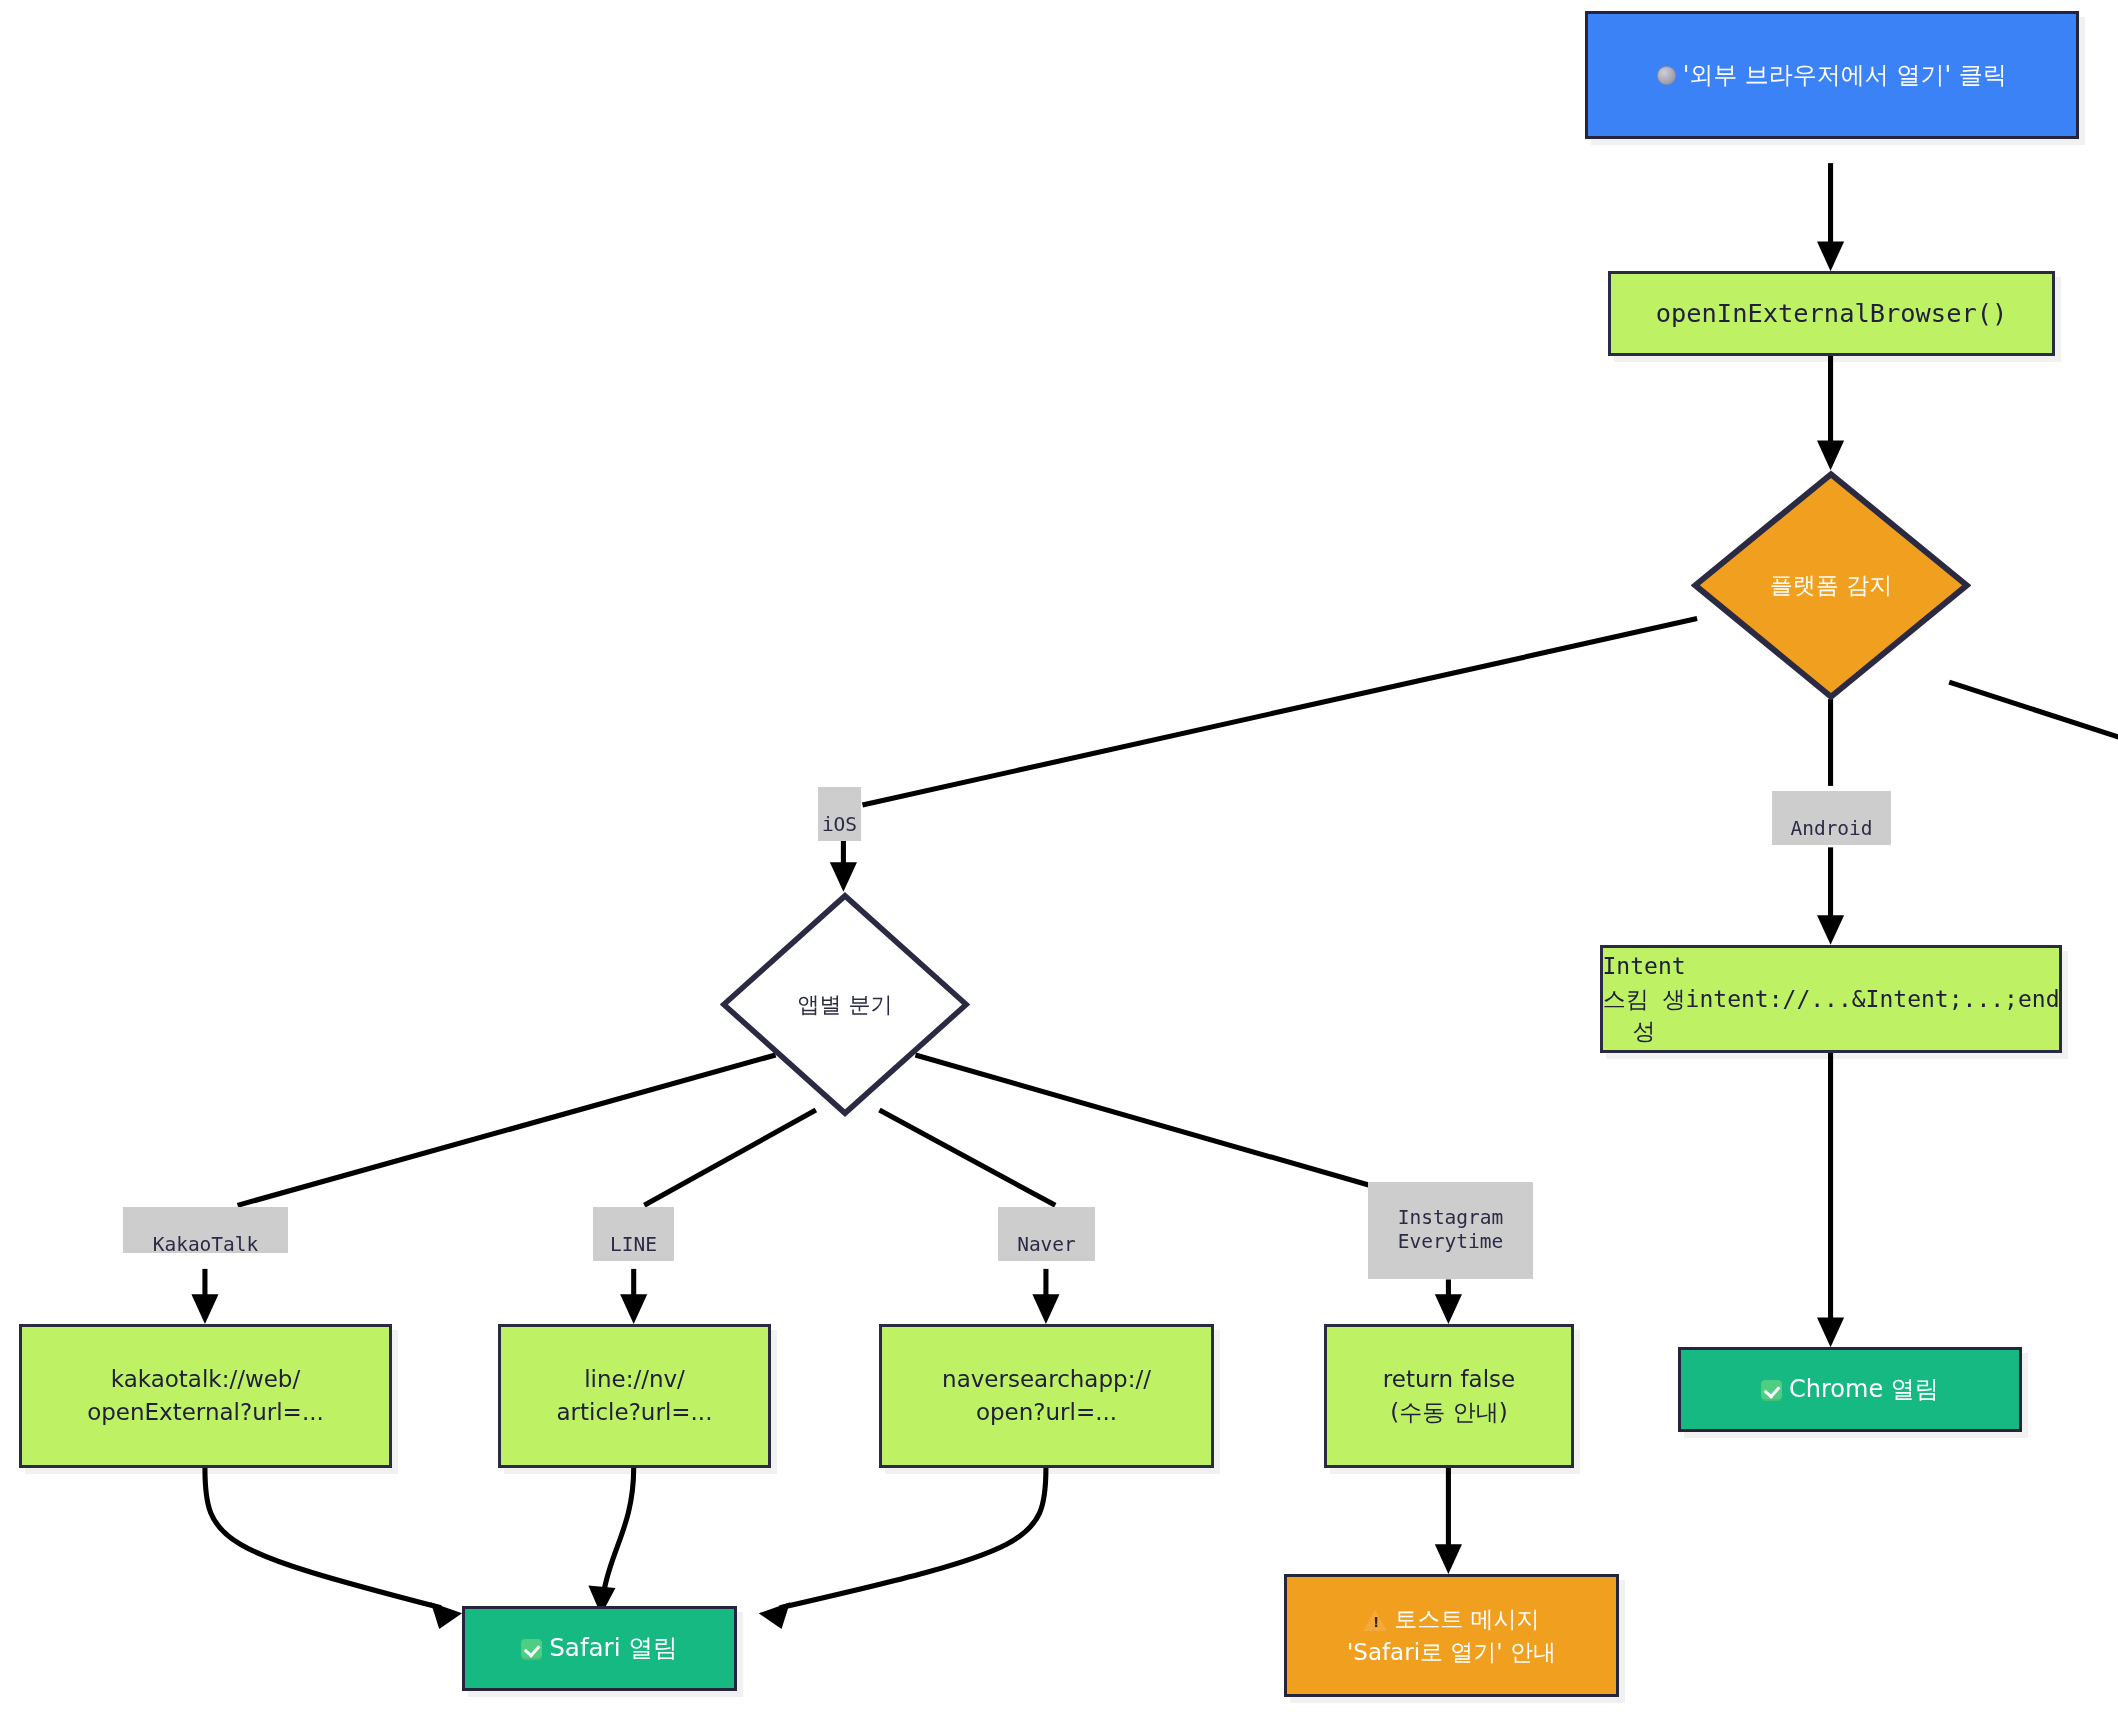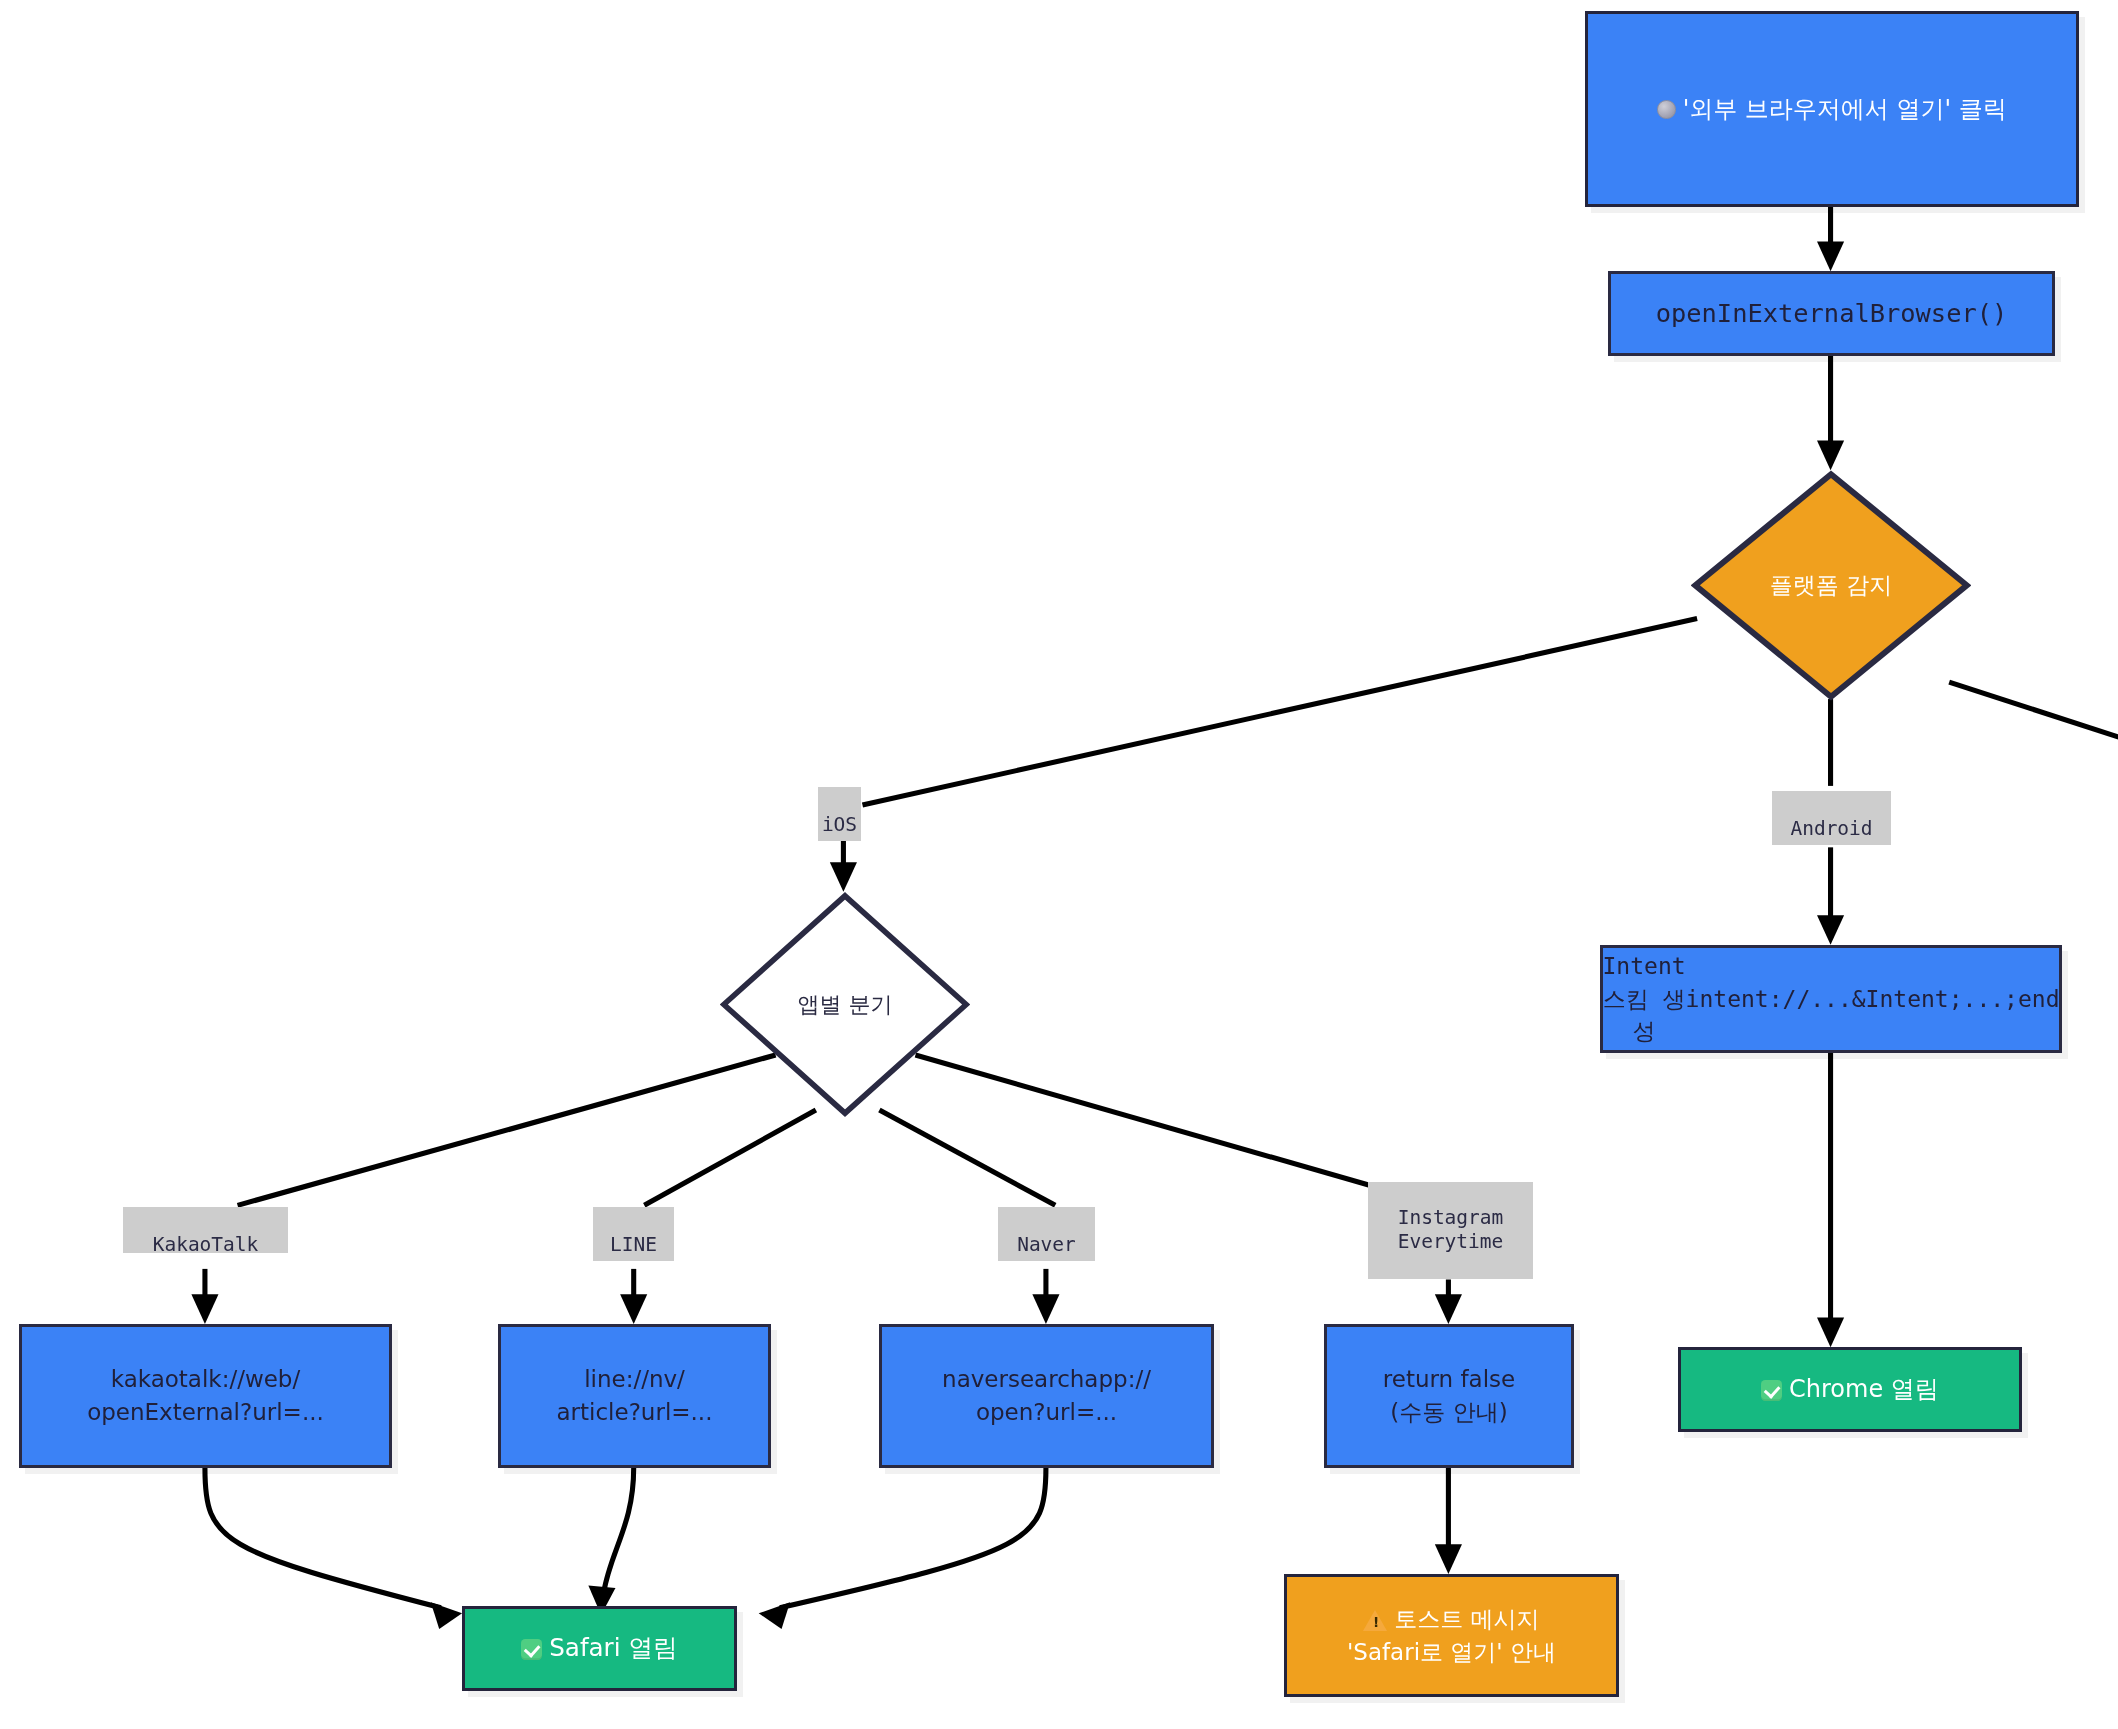--- a/index.html
+++ b/index.html
@@ -31,21 +31,21 @@
 
   
   .node {
     position: absolute;
     box-sizing: border-box;
     display: flex;
     align-items: center;
     justify-content: center;
     text-align: center;
     border: 3.8px solid #2a2a42;
-    background: #3b82f6;
+    background: #bef264;
     color: #20203a;
     box-shadow: 6px 6px 0 0 rgba(0,0,0,0.055);
     line-height: 1.42;
     padding: 0 6px;
   }
   .node .txt { display: block; width: 100%; }
   .mono { font-family: "DejaVu Sans Mono", monospace; }
   .sans { font-family: "DejaVu Sans", sans-serif; }
 
   .n-start {
@@ -210,21 +210,21 @@
     <path class="edge" d="M3418,3465 L3418,3665"></path>
     <polygon class="arrowhead" points="3418,3715 3386,3645 3450,3645"></polygon>
 
     <path class="edge" d="M4320,2485 L4320,3130"></path>
     <polygon class="arrowhead" points="4320,3180 4288,3110 4352,3110"></polygon>
 
     <path class="edge" d="M5410,2460 L5410,3100"></path>
     <polygon class="arrowhead" points="5410,3150 5378,3080 5442,3080"></polygon>
   </svg>
 
-  <div class="node n-start sans" style="left:1585px; top:10.6px; width:494px; height:196px; font-size:24px;">
+  <div class="node n-start sans" style="left:1585px; top:10.6px; width:494px; height:128px; font-size:24px;">
     <span class="txt">
       <span class="icon-inline icon-radio"></span><span>'외부 브라우저에서 열기' 클릭</span>
     </span>
   </div>
 
   <div class="node mono" style="left:1608px; top:271px; width:447px; height:85px; font-size:25.4px;">
     <span class="txt">openInExternalBrowser()</span>
   </div>
 
   <div class="diamond platform" style="left:1691px; top:470px; width:280px; height:231px;">

